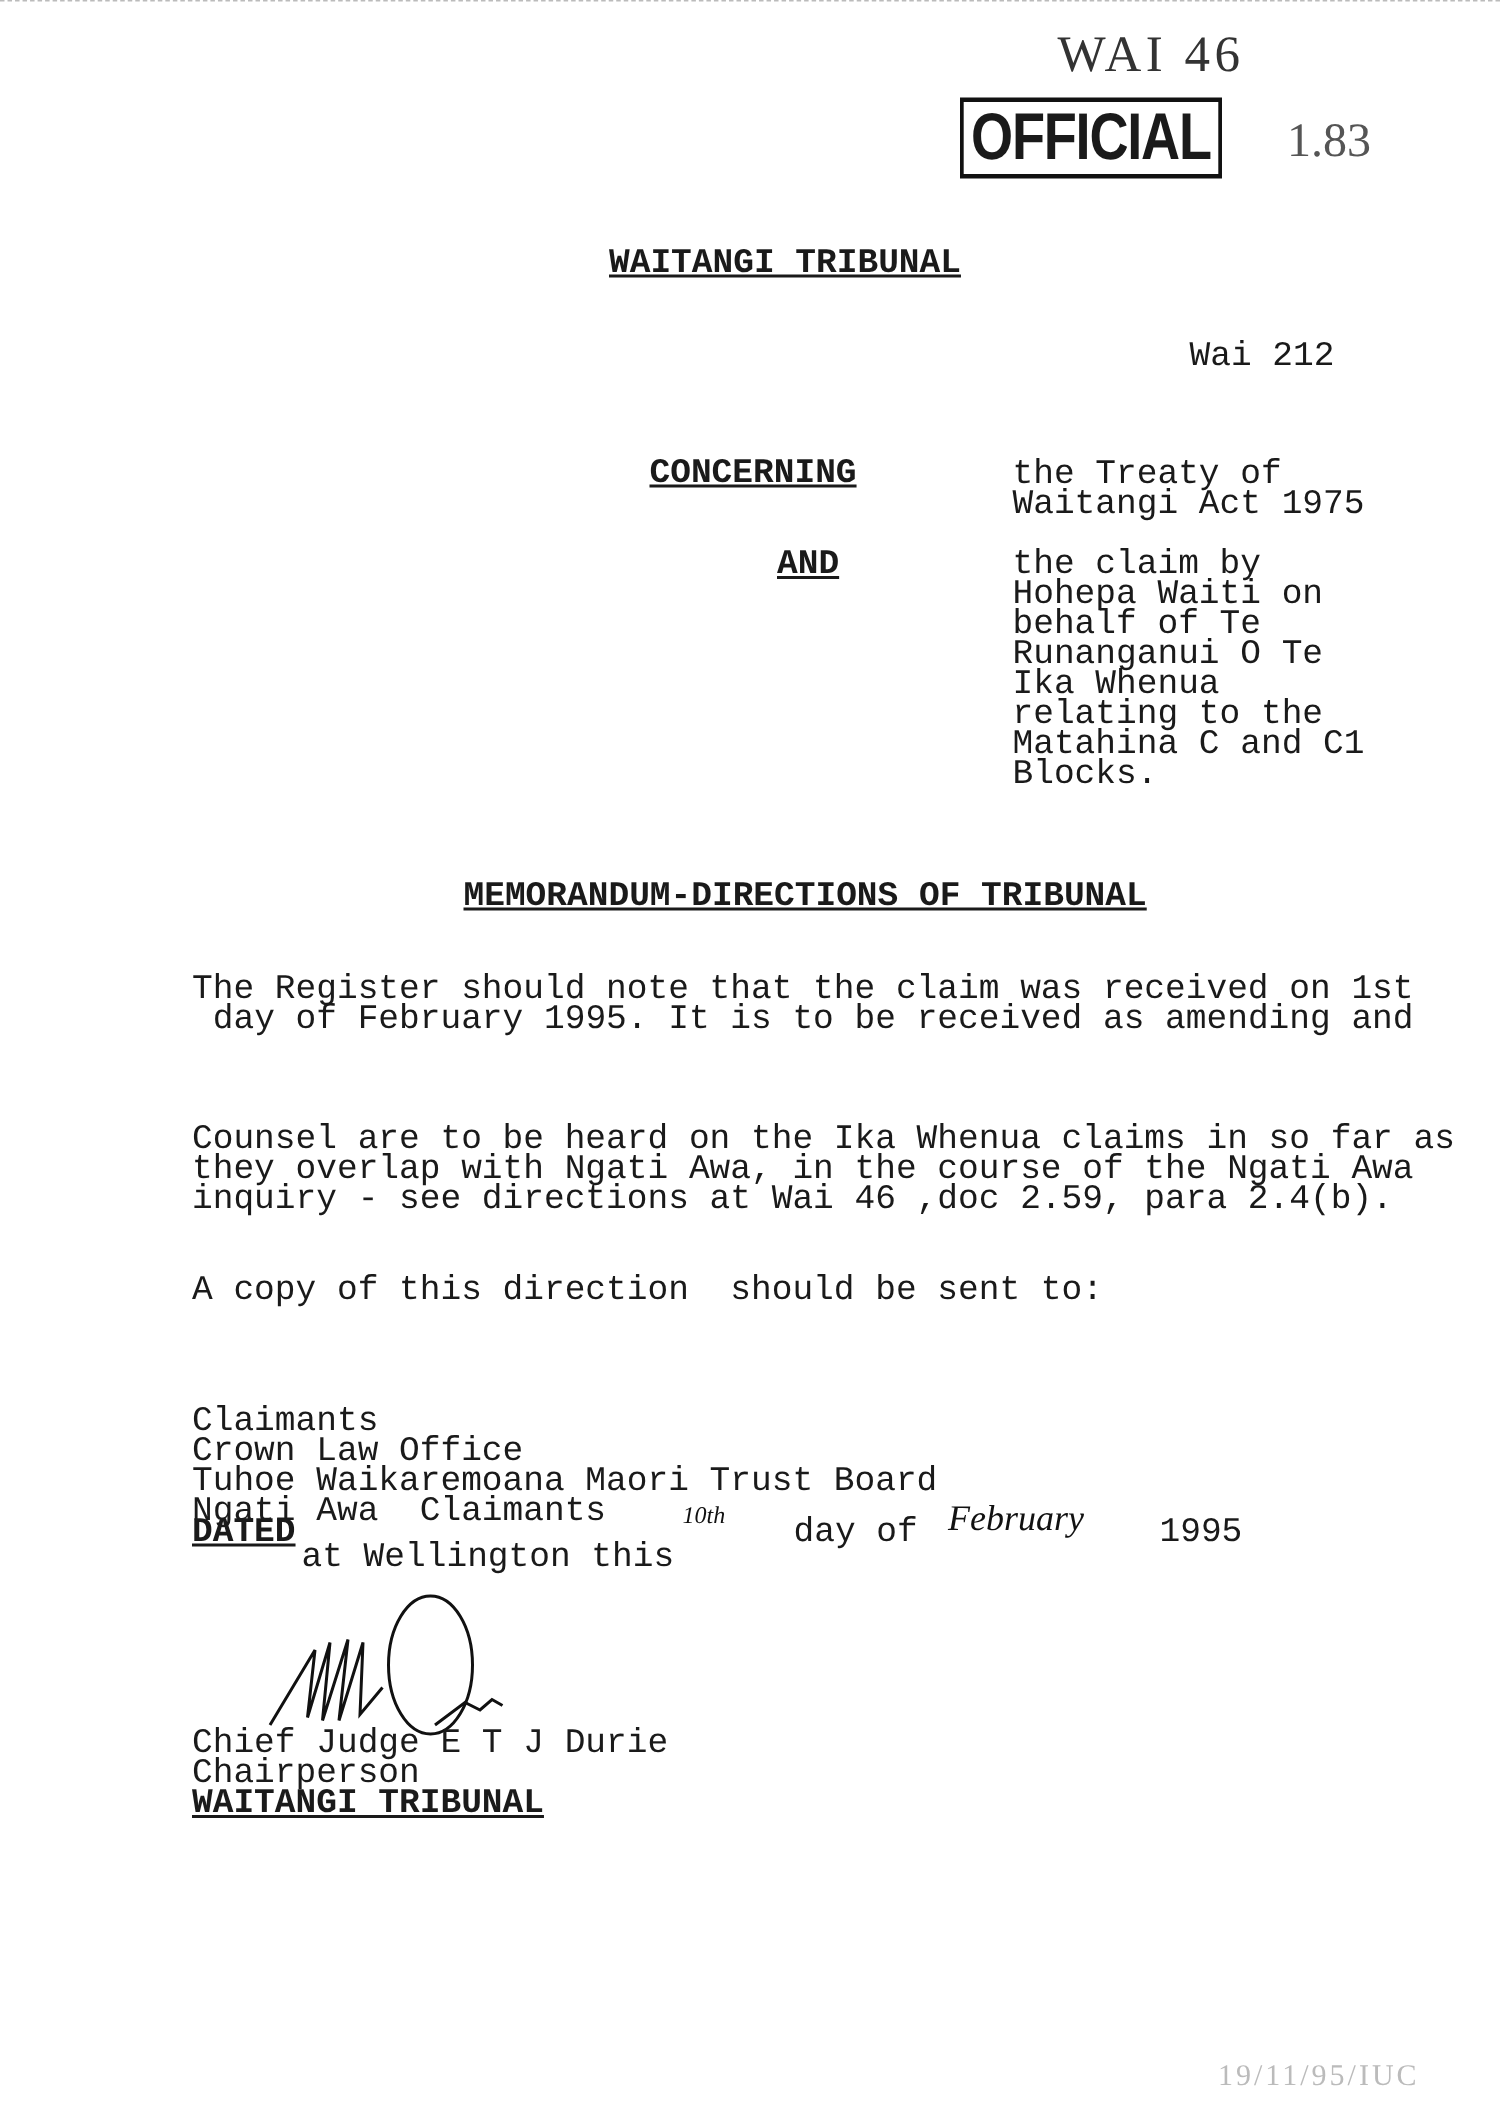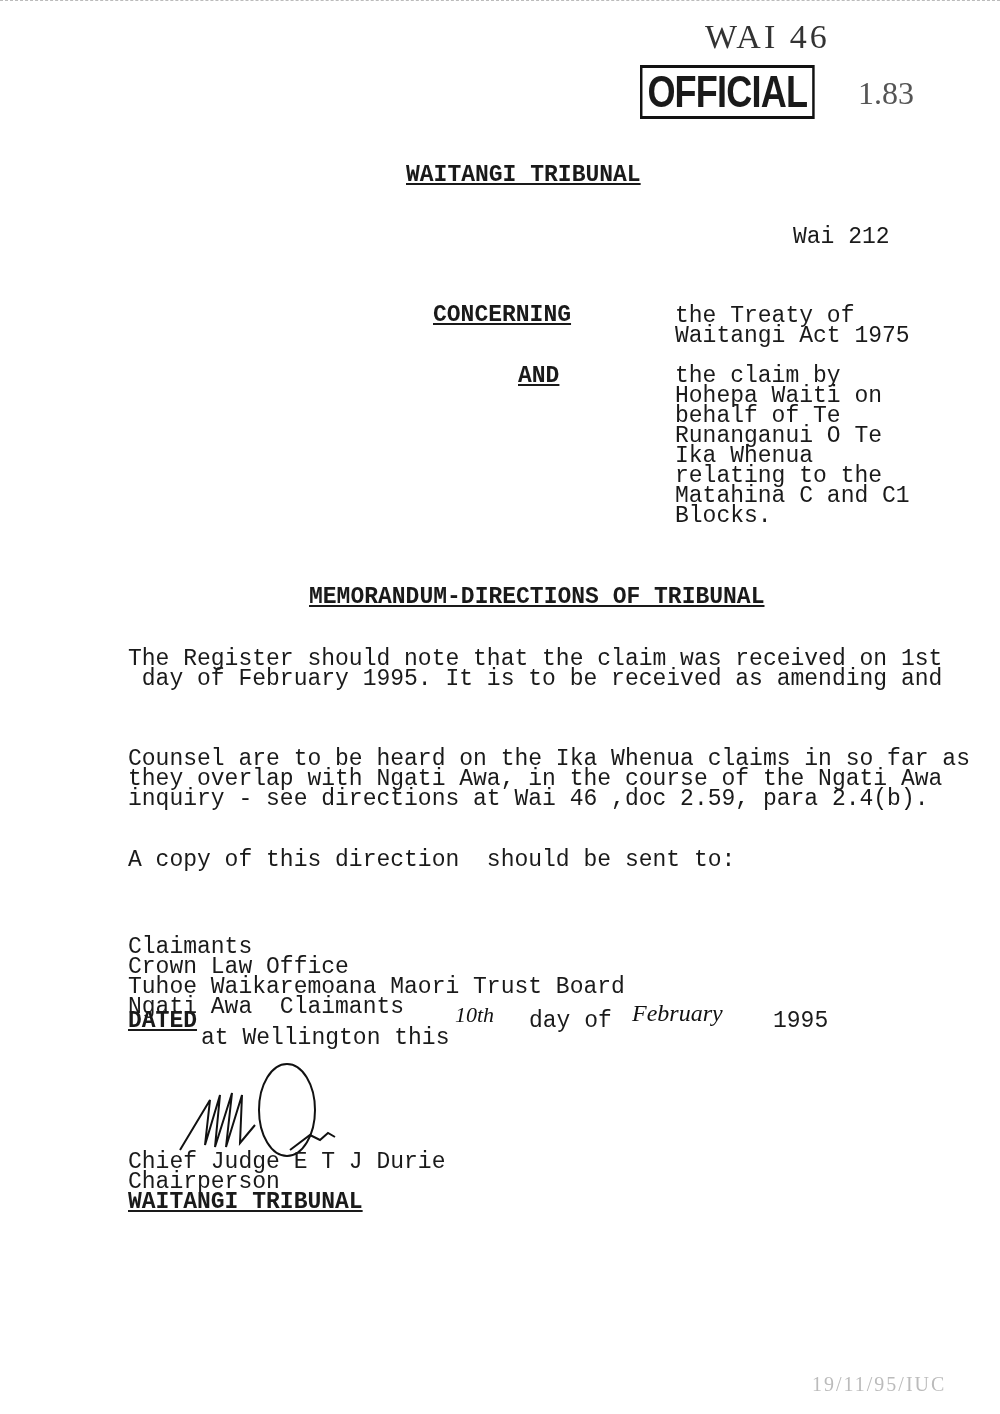--- a/index.html
+++ b/index.html
@@ -60,21 +60,21 @@
 
 <div class="abs" style="left:128px; top:890px;margin-top:47px;">
   <div class="mono">Claimants</div>
   <div class="mono">Crown Law Office</div>
   <div class="mono">Tuhoe Waikaremoana Maori Trust Board</div>
   <div class="mono">Ngati Awa  Claimants</div>
 </div>
 
 <div class="abs mono u" style="left:128px; top:1011px;">DATED</div>
 <div class="abs mono" style="left:201px; top:1011px;margin-top:17px;">at Wellington this</div>
-<div class="abs hand" style="left:455px; top:1002px; font-size:22px; font-style:italic; color:#111;">10th</div>
+<div class="abs hand" style="left:455px; top:1002px; font-size:16px; font-style:italic; color:#111;">10th</div>
 <div class="abs mono" style="left:529px; top:1011px;">day of</div>
 <div class="abs hand" style="left:632px; top:1000px; font-size:24px; font-style:italic; color:#111;">February</div>
 <div class="abs mono" style="left:773px; top:1011px;">1995</div>
 
 <svg class="abs" style="left:160px; top:1055px;" width="200" height="110">
   <path d="M20,95 L50,45 L45,90 L60,40 L55,92 L72,38 L66,92 L82,40 L80,88 L95,70" fill="none" stroke="#111" stroke-width="2"></path>
   <ellipse cx="127" cy="55" rx="28" ry="46" fill="none" stroke="#111" stroke-width="2"></ellipse>
   <path d="M130,95 L150,80 L160,85 L168,78 L175,82" fill="none" stroke="#111" stroke-width="2"></path>
 </svg>
 

